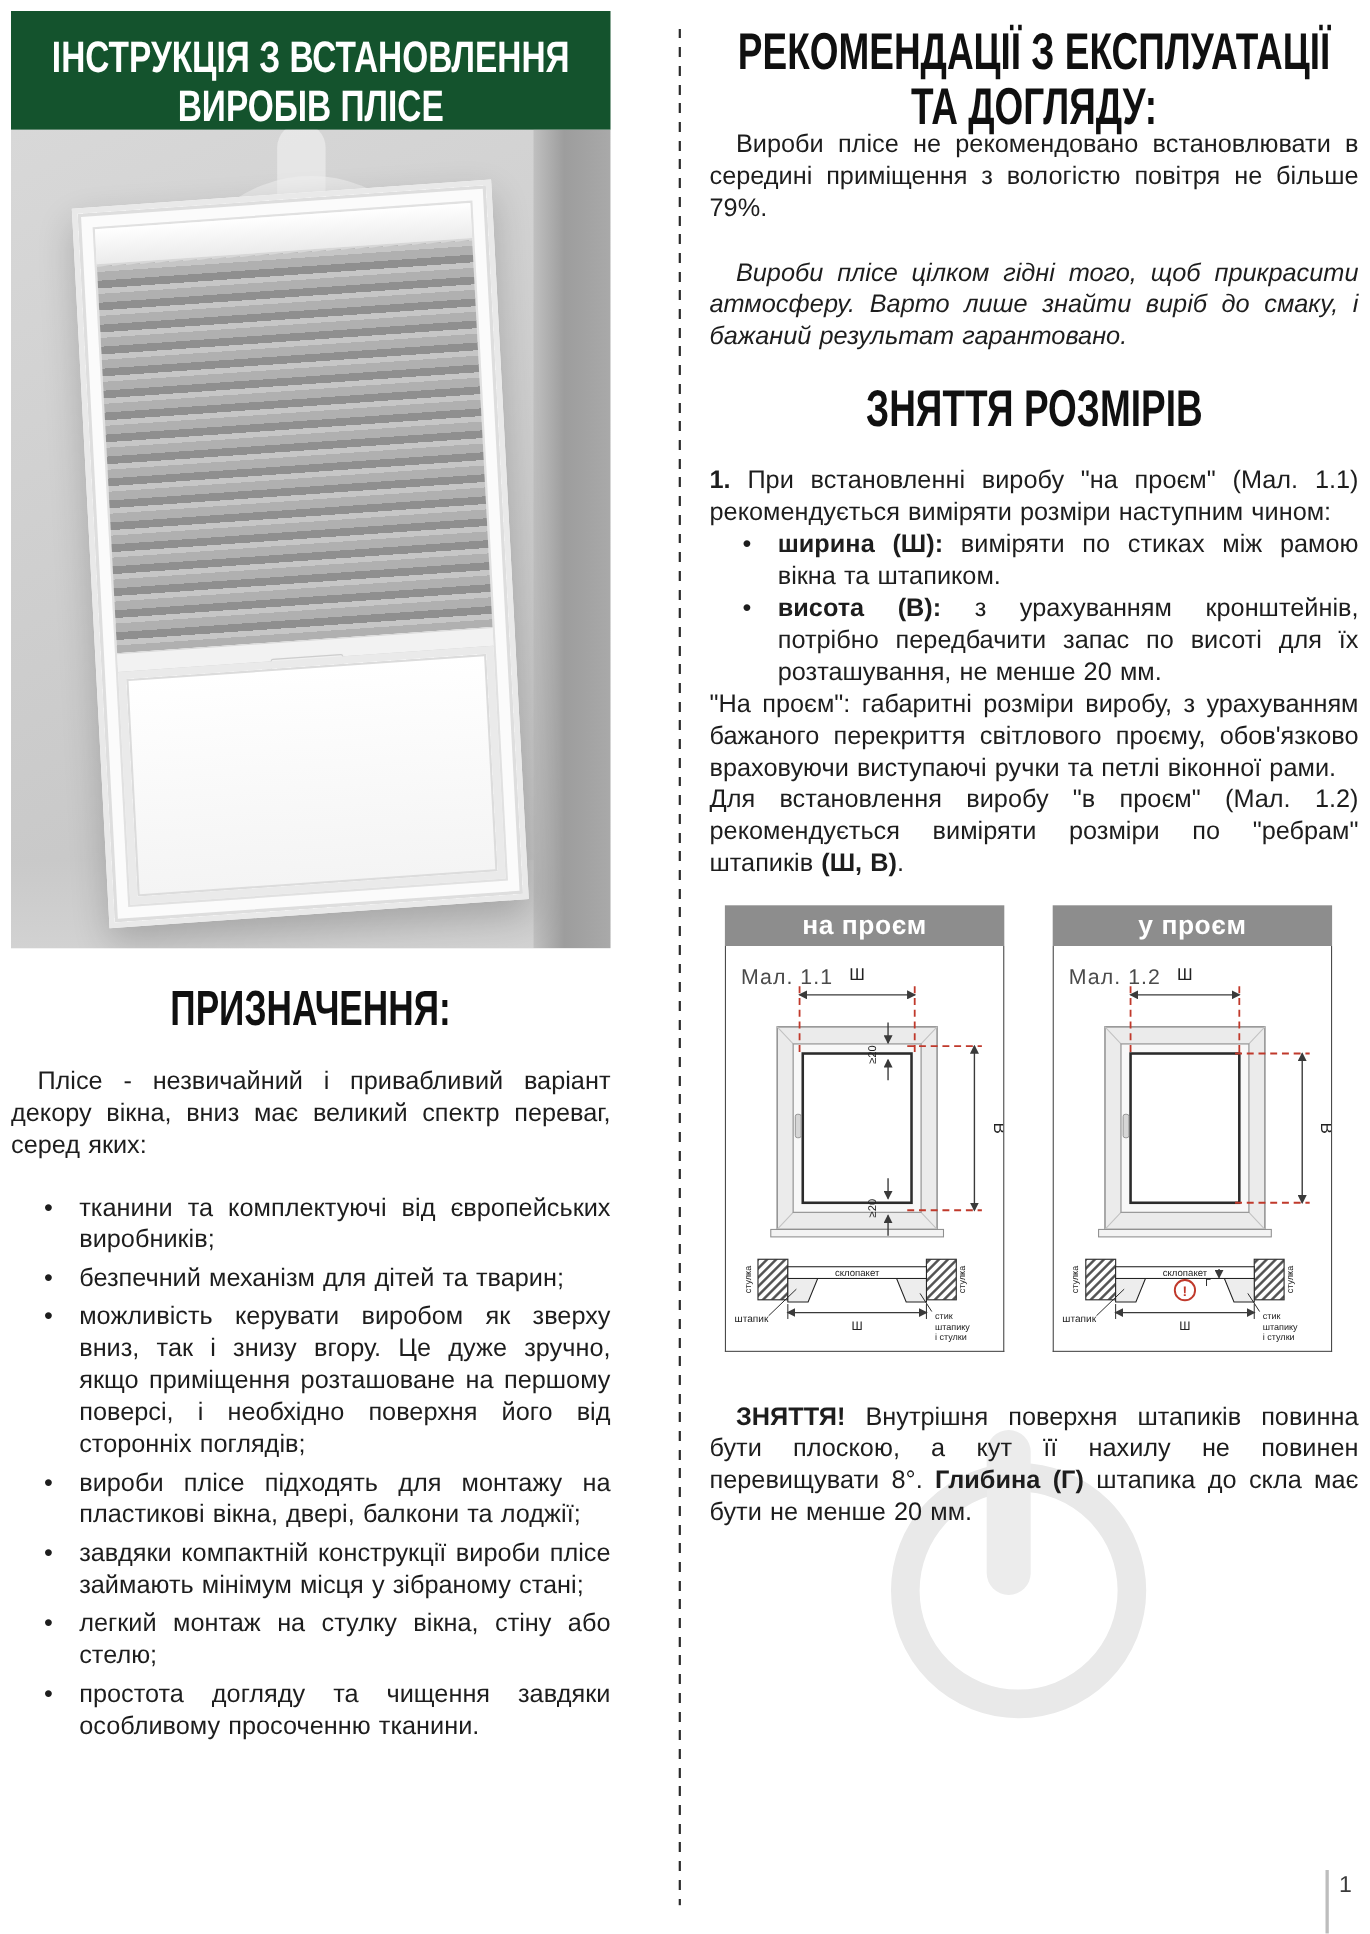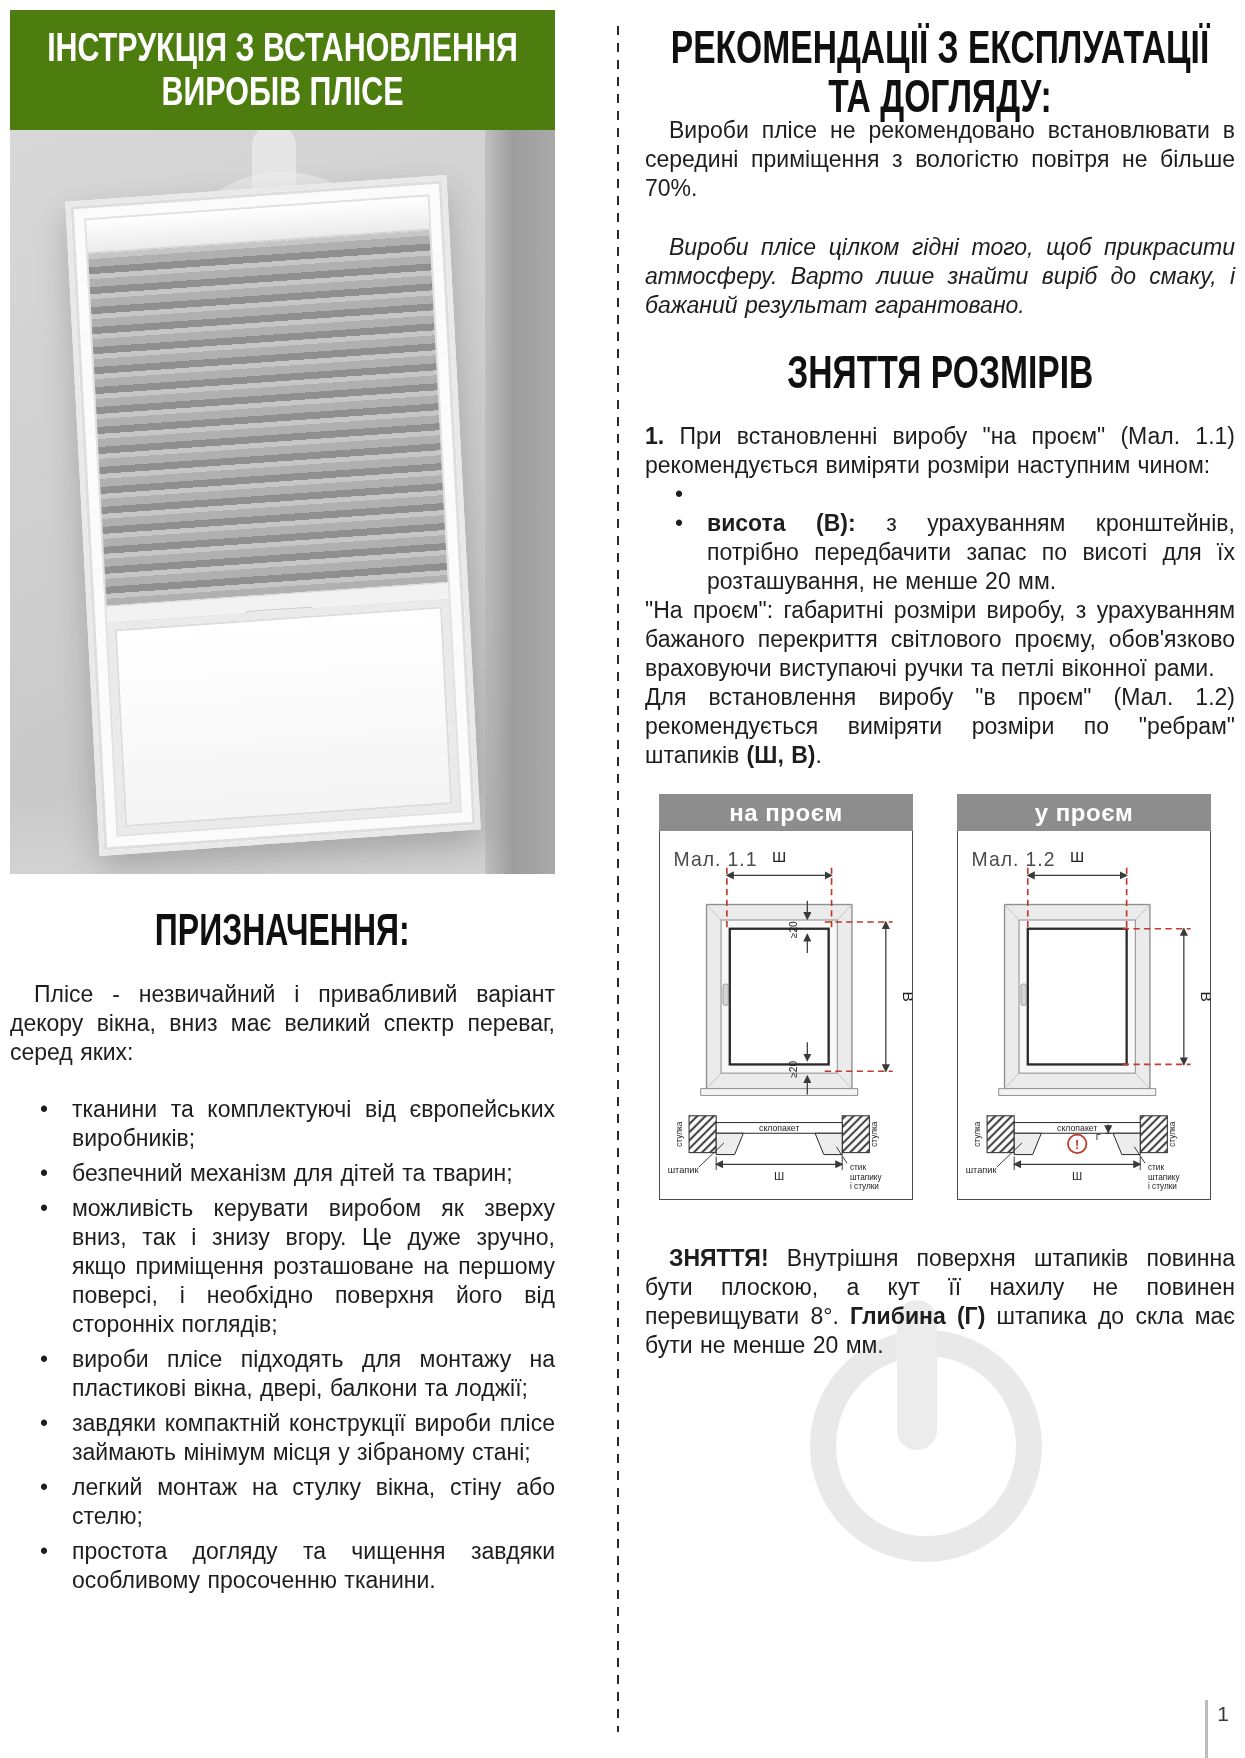--- a/index.html
+++ b/index.html
@@ -8,21 +8,21 @@
 
   
   .divider{position:absolute;left:617px;top:26px;width:2px;height:1706px;
            background-image:repeating-linear-gradient(to bottom,#2b2b2b 0 9px,transparent 9px 17px);}
 
   
   .h-cond{display:inline-block;font-weight:bold;color:#101010;transform:scale(0.8,1.12);transform-origin:center;line-height:1.05;}
 
   
   .col-left{position:absolute;left:10px;top:10px;width:545px;}
-  .gray-head{background:#4d7c0f;height:120px;display:flex;align-items:center;justify-content:center;overflow:visible;}
+  .gray-head{background:#14532d;height:108px;display:flex;align-items:flex-end;justify-content:center;overflow:visible;}
   .gray-head .t{display:block;width:660px;margin:0 -57px;color:#ffffff;font-weight:bold;font-size:38px;
                 line-height:1.1;text-align:center;transform:scale(0.8,1.05);transform-origin:center;}
 
   .photo{position:relative;height:744px;background:linear-gradient(155deg,#d8d8d8 0%,#cdcdcd 50%,#c2c2c2 100%);overflow:hidden;}
   .recess{position:absolute;top:0;right:0;width:70px;height:100%;
           background:linear-gradient(to right,#c0c0c0,#9d9d9d 40%,#a9a9a9);}
   .photo-floor{position:absolute;left:0;bottom:0;right:70px;height:80px;background:linear-gradient(#c9c9c9,#d2d2d2);}
 
   .wm-ring{position:absolute;border-radius:50%;border-style:solid;}
   .wm-stem{position:absolute;border-radius:24px;}
@@ -164,35 +164,39 @@
       </div>
     </div>
   </div>
 
   <div class="col-right">
 
     <div class="rec-h">
       <span class="h-cond">РЕКОМЕНДАЦІЇ З ЕКСПЛУАТАЦІЇ ТА ДОГЛЯДУ:</span>
     </div>
 
-    <div class="p ind">Вироби плісе не рекомендовано встановлювати в середині приміщення з вологістю повітря не більше 70%.</div>
+    <div class="p ind">Вироби плісе не рекомендовано встановлювати в середині приміщення з вологістю повітря не більше 79%.</div>
     <div class="p ind it p3">Вироби плісе цілком гідні того, щоб прикрасити атмосферу. Варто лише знайти виріб до смаку, і бажаний результат гарантовано.</div>
 
     <div class="size-h">
       <span class="h-cond">ЗНЯТТЯ РОЗМІРІВ</span>
     </div>
 
     <div class="p step">
       <b>1.</b>
       <span>При встановленні виробу "на проєм" (Мал. 1.1) рекомендується виміряти розміри наступним чином:</span>
     </div>
 
     <div class="sizing-bullets">
       <div class="bullet">
         <span class="dot">•</span>
+        <span class="btext">
+          <b>ширина (Ш):</b>
+          <span>виміряти по стиках між рамою вікна та штапиком.</span>
+        </span>
       </div>
       <div class="bullet">
         <span class="dot">•</span>
         <span class="btext">
           <b>висота (В):</b>
           <span>з урахуванням кронштейнів, потрібно передбачити запас по висоті для їх розташування, не менше 20 мм.</span>
         </span>
       </div>
     </div>
 

